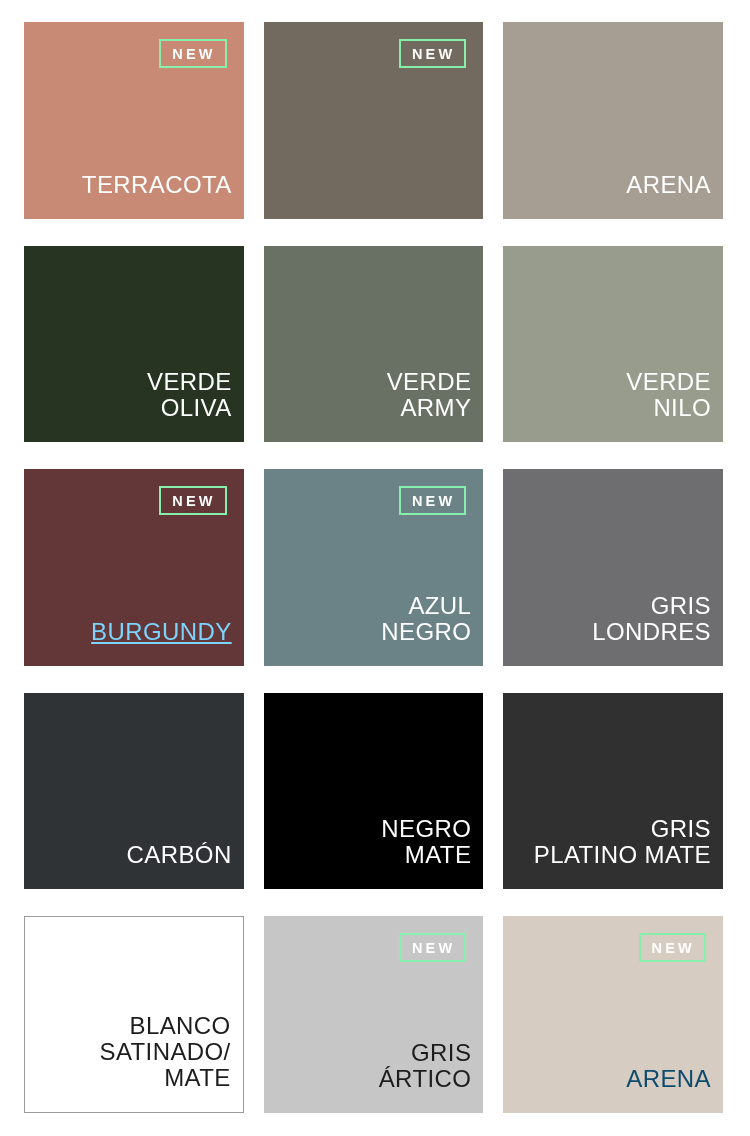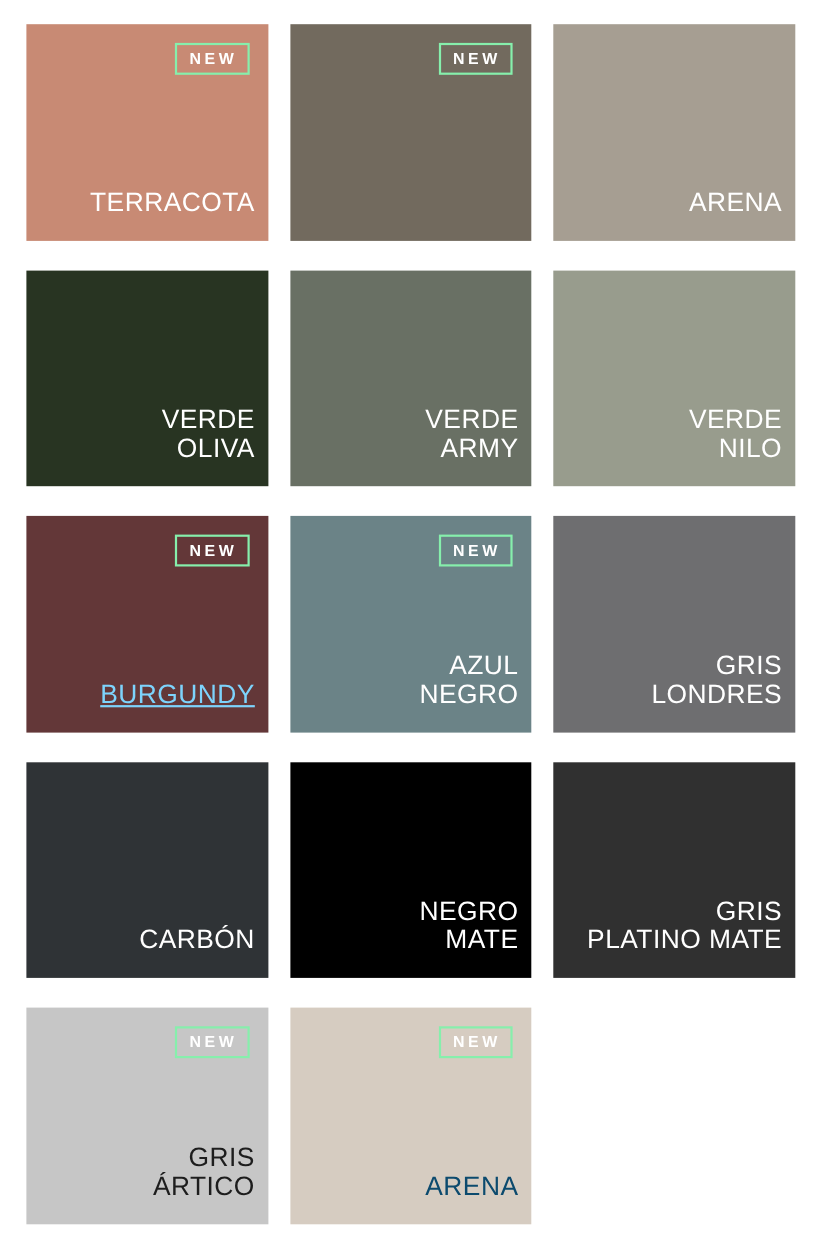--- a/index.html
+++ b/index.html
@@ -108,20 +108,24 @@
       <span class="swatch-label" style="color: rgb(255, 255, 255);">CARBÓN</span>
     </div>
     <div class="swatch" style="background: rgb(0, 0, 0);">
       <span class="swatch-label" style="color: rgb(255, 255, 255);">NEGRO
 MATE</span>
     </div>
     <div class="swatch" style="background: rgb(48, 48, 48);">
       <span class="swatch-label" style="color: rgb(255, 255, 255);">GRIS
 PLATINO MATE</span>
     </div>
+    <div class="swatch outlined" style="background: rgb(255, 255, 255);">
+      <span class="swatch-label" style="color: rgb(29, 29, 29);">BLANCO
+SATINADO/ MATE</span>
+    </div>
     <div class="swatch" style="background: rgb(198, 198, 198);">
       <span class="new-badge">NEW</span>
       <span class="swatch-label" style="color: rgb(29, 29, 29);">GRIS
 ÁRTICO</span>
     </div>
     <div class="swatch" style="background: rgb(214, 204, 193);">
       <span class="new-badge">NEW</span>
       <span class="swatch-label" style="color: #0c4a6e;">ARENA</span>
     </div>
   </div>

